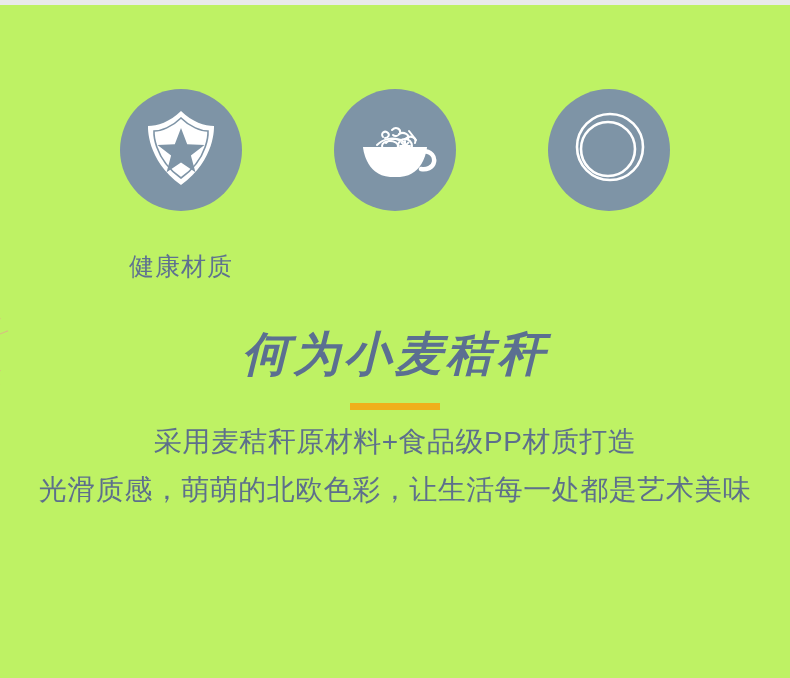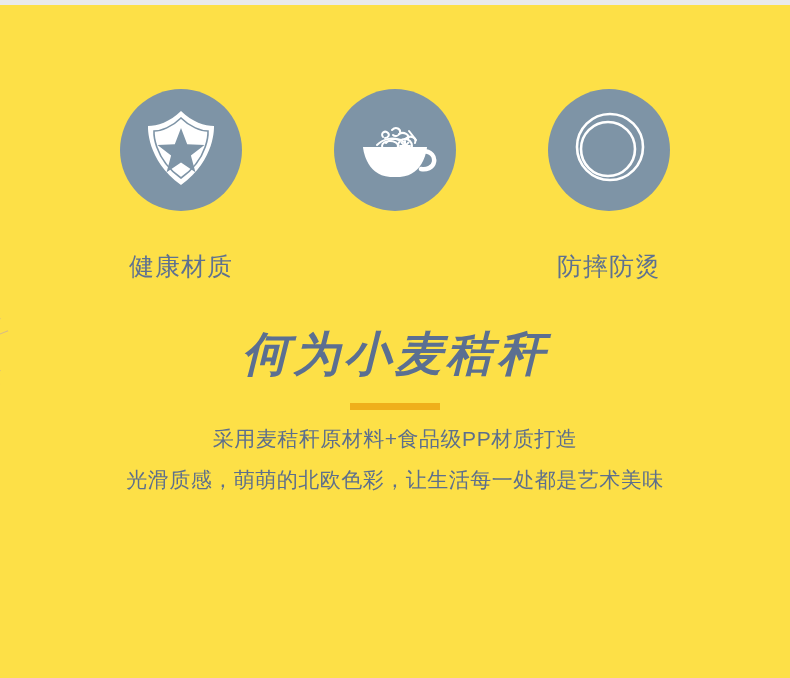--- a/index.html
+++ b/index.html
@@ -7,21 +7,21 @@
     padding: 0;
     background: #ffffff;
   }
   body {
     font-family: "Liberation Sans", "DejaVu Sans", sans-serif;
   }
   #page {
     position: relative;
     width: 790px;
     height: 678px;
-    background: #fde047;
+    background: #bef264;
     overflow: hidden;
   }
 
   
   .top-strip {
     position: absolute;
     left: 0;
     top: 0;
     width: 790px;
     height: 5px;
@@ -96,21 +96,21 @@
 
   
   .copy {
     position: absolute;
     left: 0;
     top: 428px;
     width: 790px;
     text-align: center;
   }
   .copy-line {
-    font-size: 21px;
+    font-size: 28px;
     color: #5d6f8c;
     letter-spacing: 0.5px;
     line-height: 1;
     margin-bottom: 20px;
     white-space: nowrap;
   }
   .copy-line:last-child { margin-bottom: 8px; text-align: center; }
 </style>
 </head>
 <body>
@@ -165,21 +165,20 @@
 
     <div class="feature">
       <div class="feature-circle">
         <span>
           <svg width="82" height="82" viewBox="0 0 82 82">
             <circle cx="42" cy="40" r="33" fill="none" stroke="#ffffff" stroke-width="2.6"></circle>
             <circle cx="40" cy="42" r="27" fill="none" stroke="#ffffff" stroke-width="2.6"></circle>
           </svg>
         </span>
       </div>
-      <div class="feature-label">防摔防烫</div>
     </div>
 
   </div>
 
   <div class="wheat">
     <svg width="140" height="165" viewBox="0 0 140 165">
       <defs>
         <linearGradient id="gr" x1="0" y1="0" x2="1" y2="1">
           <stop offset="0%" stop-color="#e9d2a3"></stop>
           <stop offset="55%" stop-color="#d5b275"></stop>

